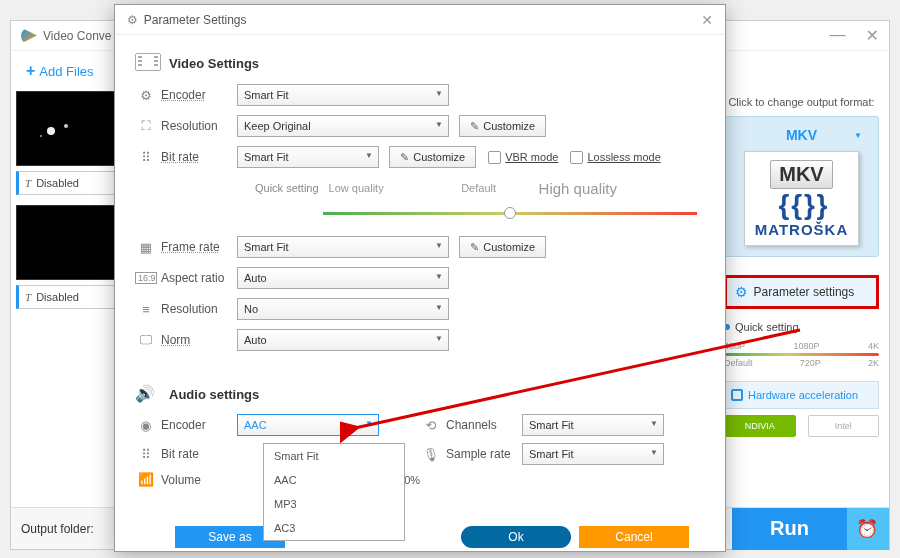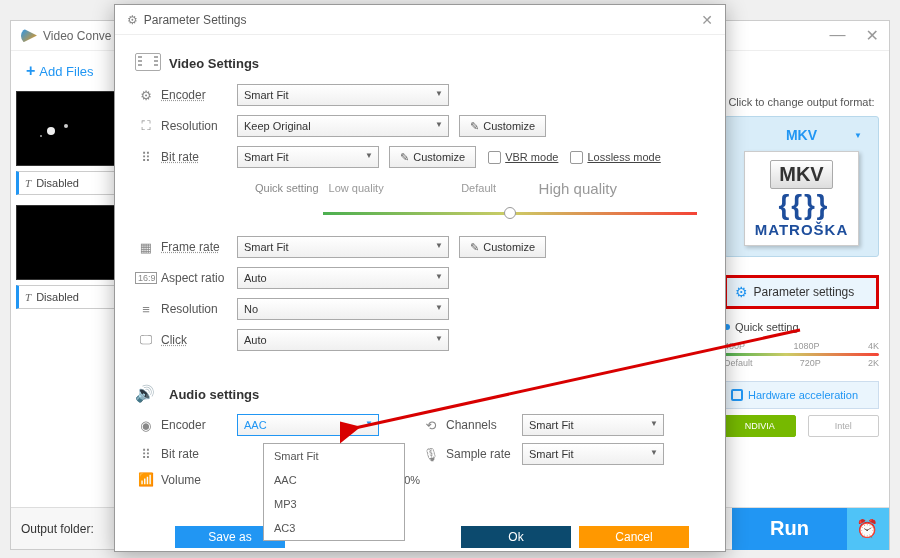--- a/index.html
+++ b/index.html
@@ -76,21 +76,21 @@
 .quality-bar { flex:1; height:3px; background:linear-gradient(90deg,#4caf50,#cc6 50%,#f44336); position:relative; margin:0 8px; }
 .quality-bar::after { content:""; position:absolute; left:50%; top:-5px; width:10px; height:10px; background:#fff; border:1px solid #999; border-radius:50%; transform:translateX(-50%); }
 .quick-label { font-size:11px; color:#888; margin-left:120px; margin-right:10px; }
 .audio-row { display:flex; align-items:center; margin-bottom:7px; }
 .audio-col { display:flex; align-items:center; width: 286px; }
 .dropdown-list { position:absolute; width:142px; background:#fff; border:1px solid #aaa; top: 438px; left: 148px; z-index:20; }
 .dropdown-item { padding: 6px 10px; font-size:11px; color:#555; }
 .modal-footer { position:absolute; bottom:0; left:0; right:16px; height:28px; display:flex; background:#fff; }
 .mbtn { width:110px; height:22px; margin-top:3px; color:#fff; font-size:12px; display:flex; align-items:center; justify-content:center; }
 .mbtn.save { background:#2196f3; margin-left:60px; }
-.mbtn.ok { background:#0c4a6e; margin-left:auto; }
+.mbtn.ok { background:#0369a1; margin-left:auto;border-radius:11px; }
 .mbtn.cancel { background:#ff9800; margin-left:8px; margin-right:20px; }
 .arrow-svg { position:absolute; top:320px; left:340px; z-index:30; pointer-events:none; }
 .volume-text { font-size:11px; color:#555; margin-left:8px; }
 </style>
 </head>
 <body>
 
 <div class="main-window">
   <div class="main-header">
     <div class="logo-icon"></div>
@@ -229,21 +229,21 @@
       <span class="row-label">Aspect ratio</span>
       <div class="select w-wide">Auto</div>
     </div>
     <div class="row">
       <span class="row-icon">≡</span>
       <span class="row-label">Resolution</span>
       <div class="select w-wide">No</div>
     </div>
     <div class="row">
       <span class="row-icon">🖵</span>
-      <span class="row-label under">Click</span>
+      <span class="row-label under">Norm</span>
       <div class="select w-wide">Auto</div>
     </div>
 
     <div class="section-title" style="margin-top:32px">
       <span class="section-icon audio"></span>
       <span>Audio settings</span>
     </div>
 
     <div class="audio-row">
       <div class="audio-col">

